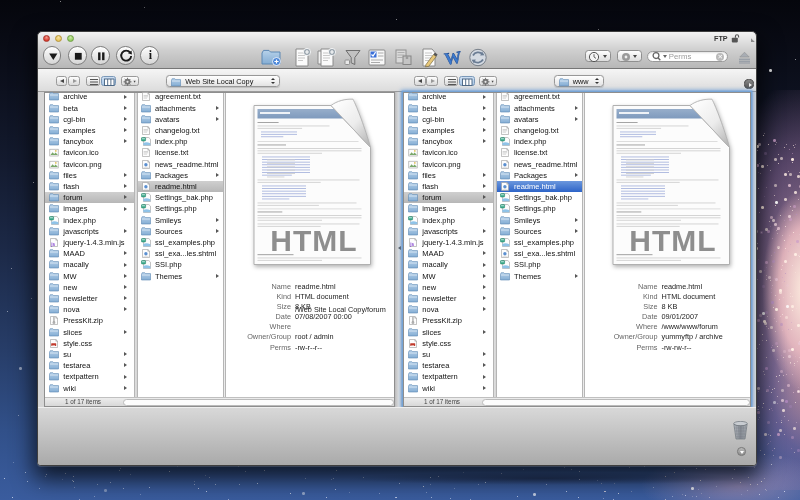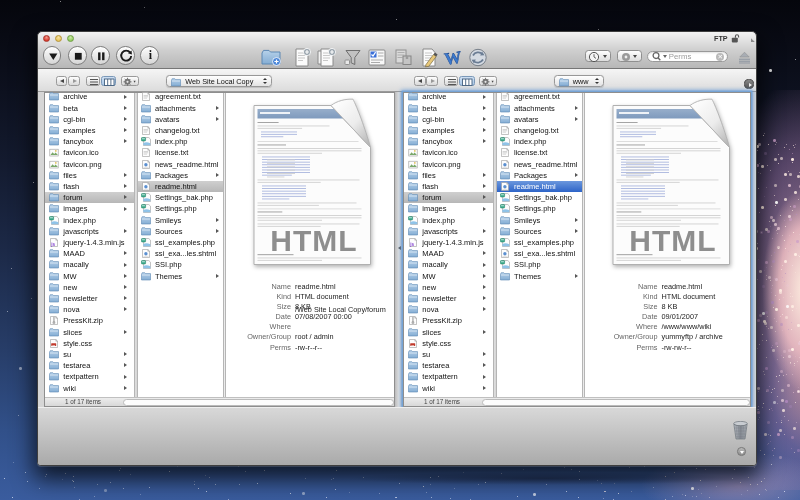--- a/index.html
+++ b/index.html
@@ -176,21 +176,21 @@
     <div style="position:absolute;left:82.6px;top:43.7px;width:18.0px;height:10.8px;background:linear-gradient(#fefefe,#d9d9d9);border:0.8px solid #9a9a9a;border-radius:2.5px;">
       <svg width="17" height="10" viewBox="0 0 17 10" style="position:absolute;left:0;top:0;">
         <circle cx="5.5" cy="4.8" r="3" fill="#777"></circle>
         <circle cx="5.5" cy="4.8" r="1.1" fill="#e8e8e8"></circle>
         <g stroke="#777" stroke-width="1">
           <path d="M5.5,0.8 v2 M5.5,6.8 v2 M1.5,4.8 h2 M7.5,4.8 h2 M2.7,2 l1.4,1.4 M7,6.3 l1.4,1.4 M8.4,2 l-1.4,1.4 M4.1,6.3 L2.7,7.7"></path>
         </g>
         <path d="M11.5,3.8 l2.2,0 l-1.1,2 Z" fill="#444"></path>
       </svg>
     </div>
-    <div style="position:absolute;left:128.3px;top:43.2px;width:106.0px;height:11.6px;background:linear-gradient(#ffffff,#e3e3e3);border:0.9px solid #989898;border-radius:3.5px;box-shadow:0 0.5px 1px rgba(0,0,0,0.15);">
+    <div style="position:absolute;left:128.3px;top:43.2px;width:114px;height:11.6px;background:linear-gradient(#ffffff,#e3e3e3);border:0.9px solid #989898;border-radius:3.5px;box-shadow:0 0.5px 1px rgba(0,0,0,0.15);">
       <svg width="11" height="10" viewBox="0 0 11 10" style="position:absolute;left:4px;top:1.4px;">
         <defs>
           <linearGradient id="gfold" x1="0" y1="0" x2="0" y2="1">
             <stop offset="0" stop-color="#b7d2ea"></stop>
             <stop offset="0.5" stop-color="#9cbede"></stop>
             <stop offset="1" stop-color="#85aed4"></stop>
           </linearGradient>
           <linearGradient id="gsel" x1="0" y1="0" x2="0" y2="1">
             <stop offset="0" stop-color="#6b97dd"></stop>
             <stop offset="1" stop-color="#2d64c8"></stop>
@@ -2058,21 +2058,21 @@
       </div>
       <div style="position:absolute;left:123.5px;width:130px;top:189.2px;height:10px;text-align:right;line-height:10px;font-size:7.3px;color:#666;white-space:nowrap;">Name</div>
       <div style="position:absolute;left:257.5px;top:189.2px;height:10px;line-height:10px;font-size:7.3px;color:#222;white-space:nowrap;">readme.html</div>
       <div style="position:absolute;left:123.5px;width:130px;top:199.3px;height:10px;text-align:right;line-height:10px;font-size:7.3px;color:#666;white-space:nowrap;">Kind</div>
       <div style="position:absolute;left:257.5px;top:199.3px;height:10px;line-height:10px;font-size:7.3px;color:#222;white-space:nowrap;">HTML document</div>
       <div style="position:absolute;left:123.5px;width:130px;top:209.5px;height:10px;text-align:right;line-height:10px;font-size:7.3px;color:#666;white-space:nowrap;">Size</div>
       <div style="position:absolute;left:257.5px;top:209.5px;height:10px;line-height:10px;font-size:7.3px;color:#222;white-space:nowrap;">8 KB</div>
       <div style="position:absolute;left:123.5px;width:130px;top:219.6px;height:10px;text-align:right;line-height:10px;font-size:7.3px;color:#666;white-space:nowrap;">Date</div>
       <div style="position:absolute;left:257.5px;top:219.6px;height:10px;line-height:10px;font-size:7.3px;color:#222;white-space:nowrap;">09/01/2007</div>
       <div style="position:absolute;left:123.5px;width:130px;top:229.8px;height:10px;text-align:right;line-height:10px;font-size:7.3px;color:#666;white-space:nowrap;">Where</div>
-      <div style="position:absolute;left:257.5px;top:229.8px;height:10px;line-height:10px;font-size:7.3px;color:#222;white-space:nowrap;">/www/www/wiki</div>
+      <div style="position:absolute;left:257.5px;top:229.8px;height:10px;line-height:10px;font-size:7.3px;color:#222;white-space:nowrap;">/www/www/forum</div>
       <div style="position:absolute;left:123.5px;width:130px;top:239.9px;height:10px;text-align:right;line-height:10px;font-size:7.3px;color:#666;white-space:nowrap;">Owner/Group</div>
       <div style="position:absolute;left:257.5px;top:239.9px;height:10px;line-height:10px;font-size:7.3px;color:#222;white-space:nowrap;">yummyftp / archive</div>
       <div style="position:absolute;left:123.5px;width:130px;top:250.1px;height:10px;text-align:right;line-height:10px;font-size:7.3px;color:#666;white-space:nowrap;">Perms</div>
       <div style="position:absolute;left:257.5px;top:250.1px;height:10px;line-height:10px;font-size:7.3px;color:#222;white-space:nowrap;text-align:center;">-rw-rw-r--</div>
       <div style="position:absolute;left:0;bottom:0;width:100%;height:8.5px;background:linear-gradient(#ececec,#d8d8d8);border-top:1px solid #c0c0c0;">
         <div style="position:absolute;left:0;top:0;width:76px;height:100%;text-align:center;font-size:6.3px;line-height:8.5px;color:#444;">1 of 17 items</div>
         <div style="position:absolute;left:78px;top:0.5px;width:268px;height:7px;background:#fdfdfd;border:0.5px solid #bbb;border-radius:4px;"></div>
       </div>
     </div>
     <div style="position:absolute;left:0;top:375px;width:100%;height:60px;background:linear-gradient(#d8d8d8,#a8a8a8);border-top:1px solid #efefef;border-radius:0 0 4px 4px;"></div>

